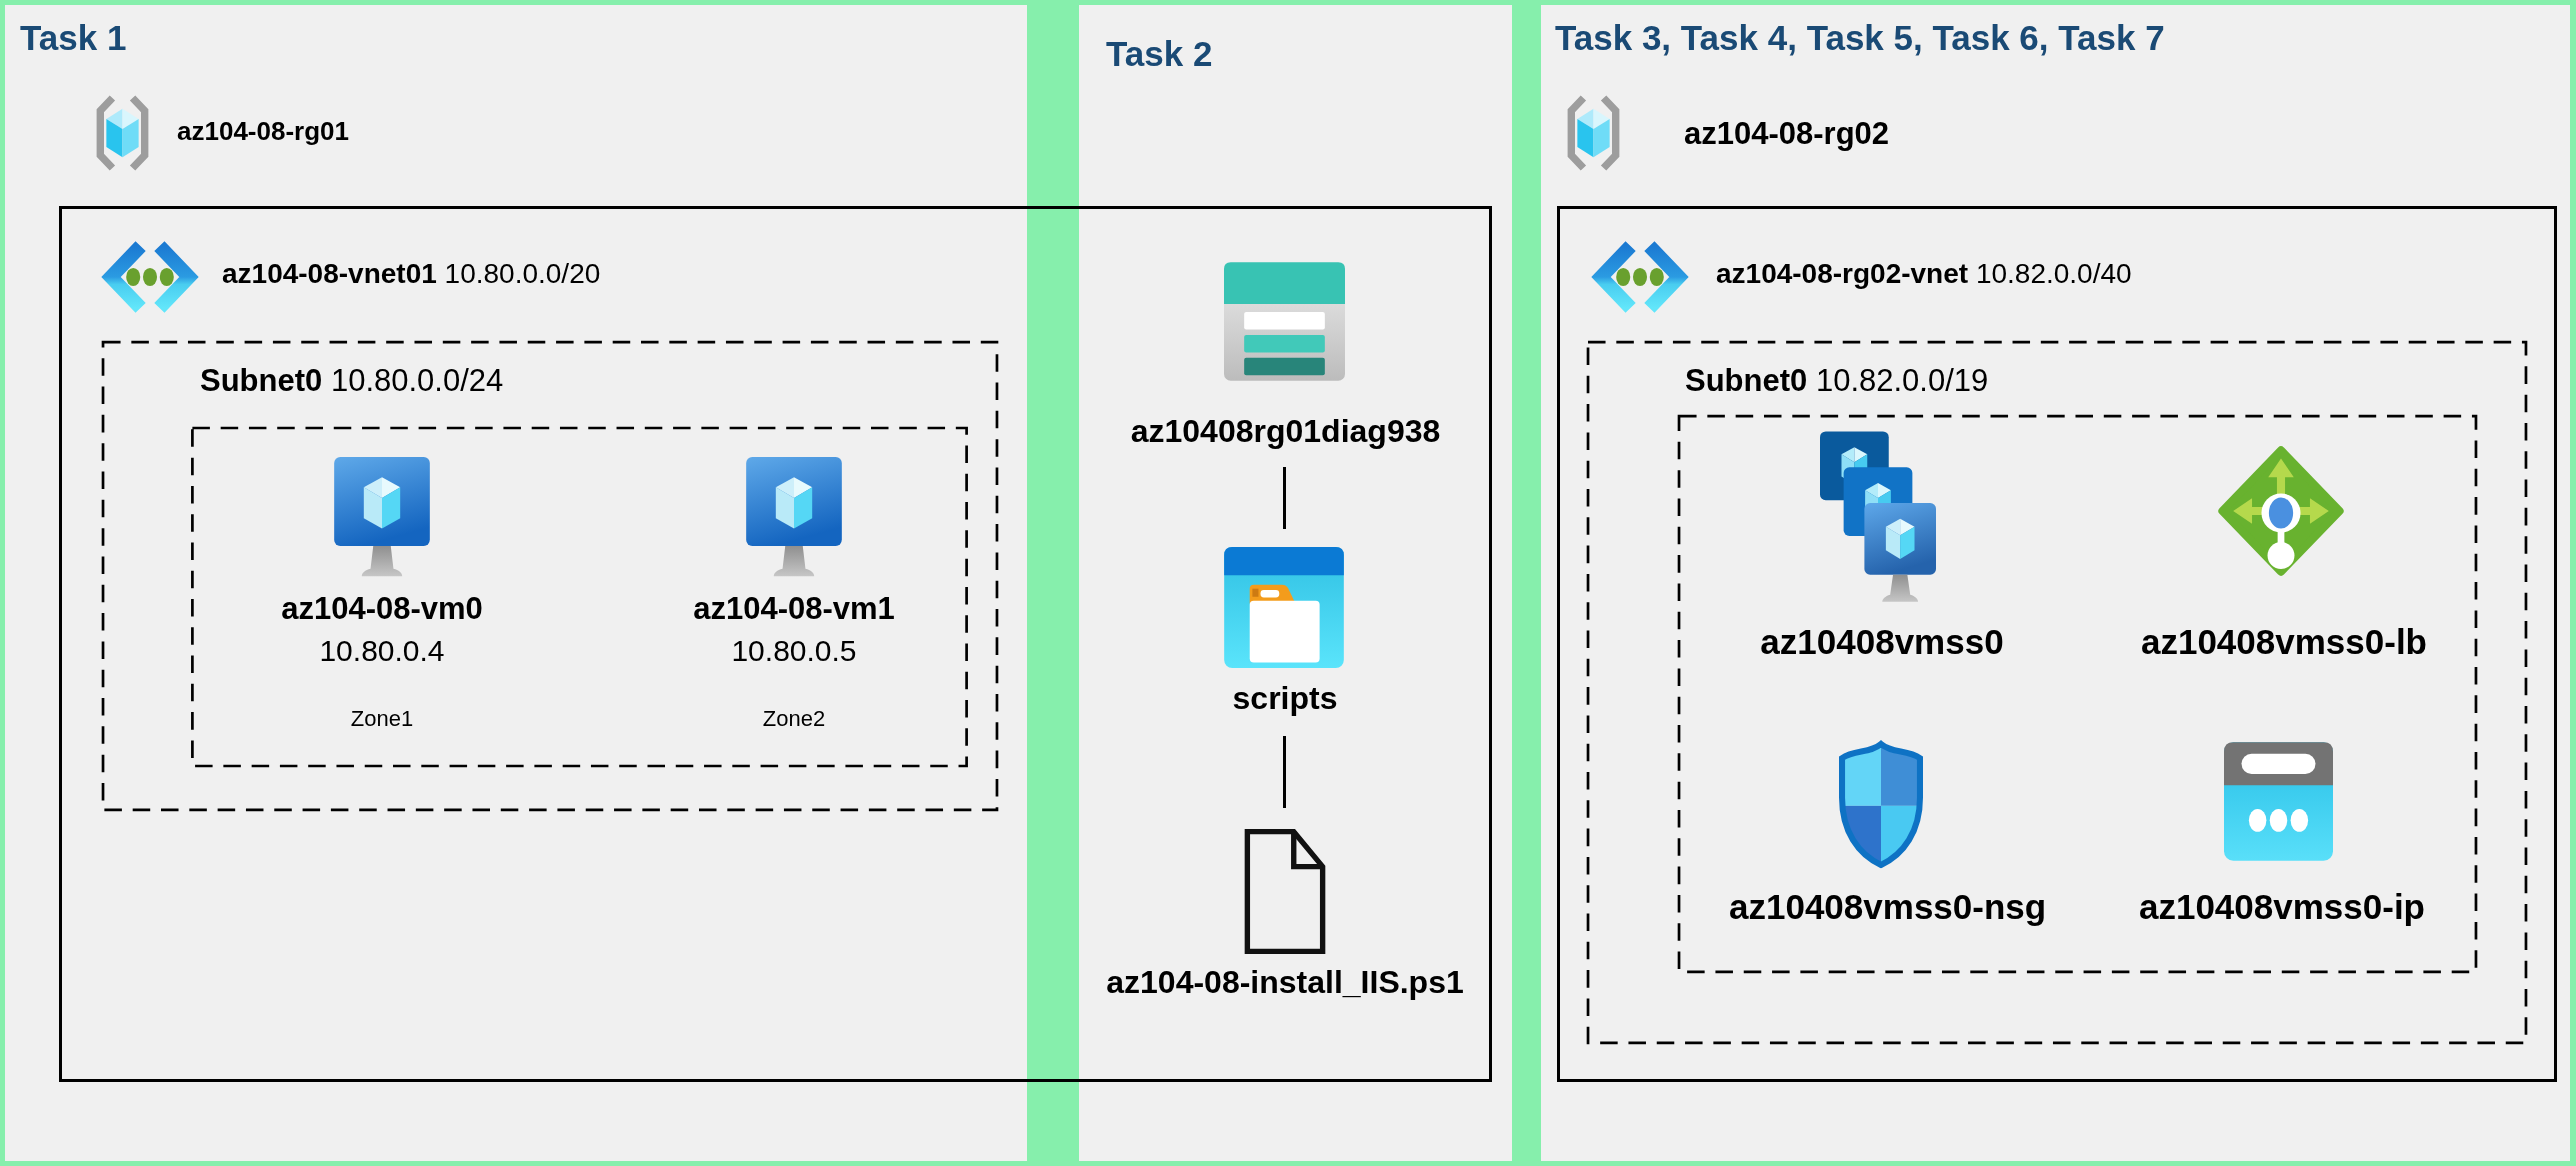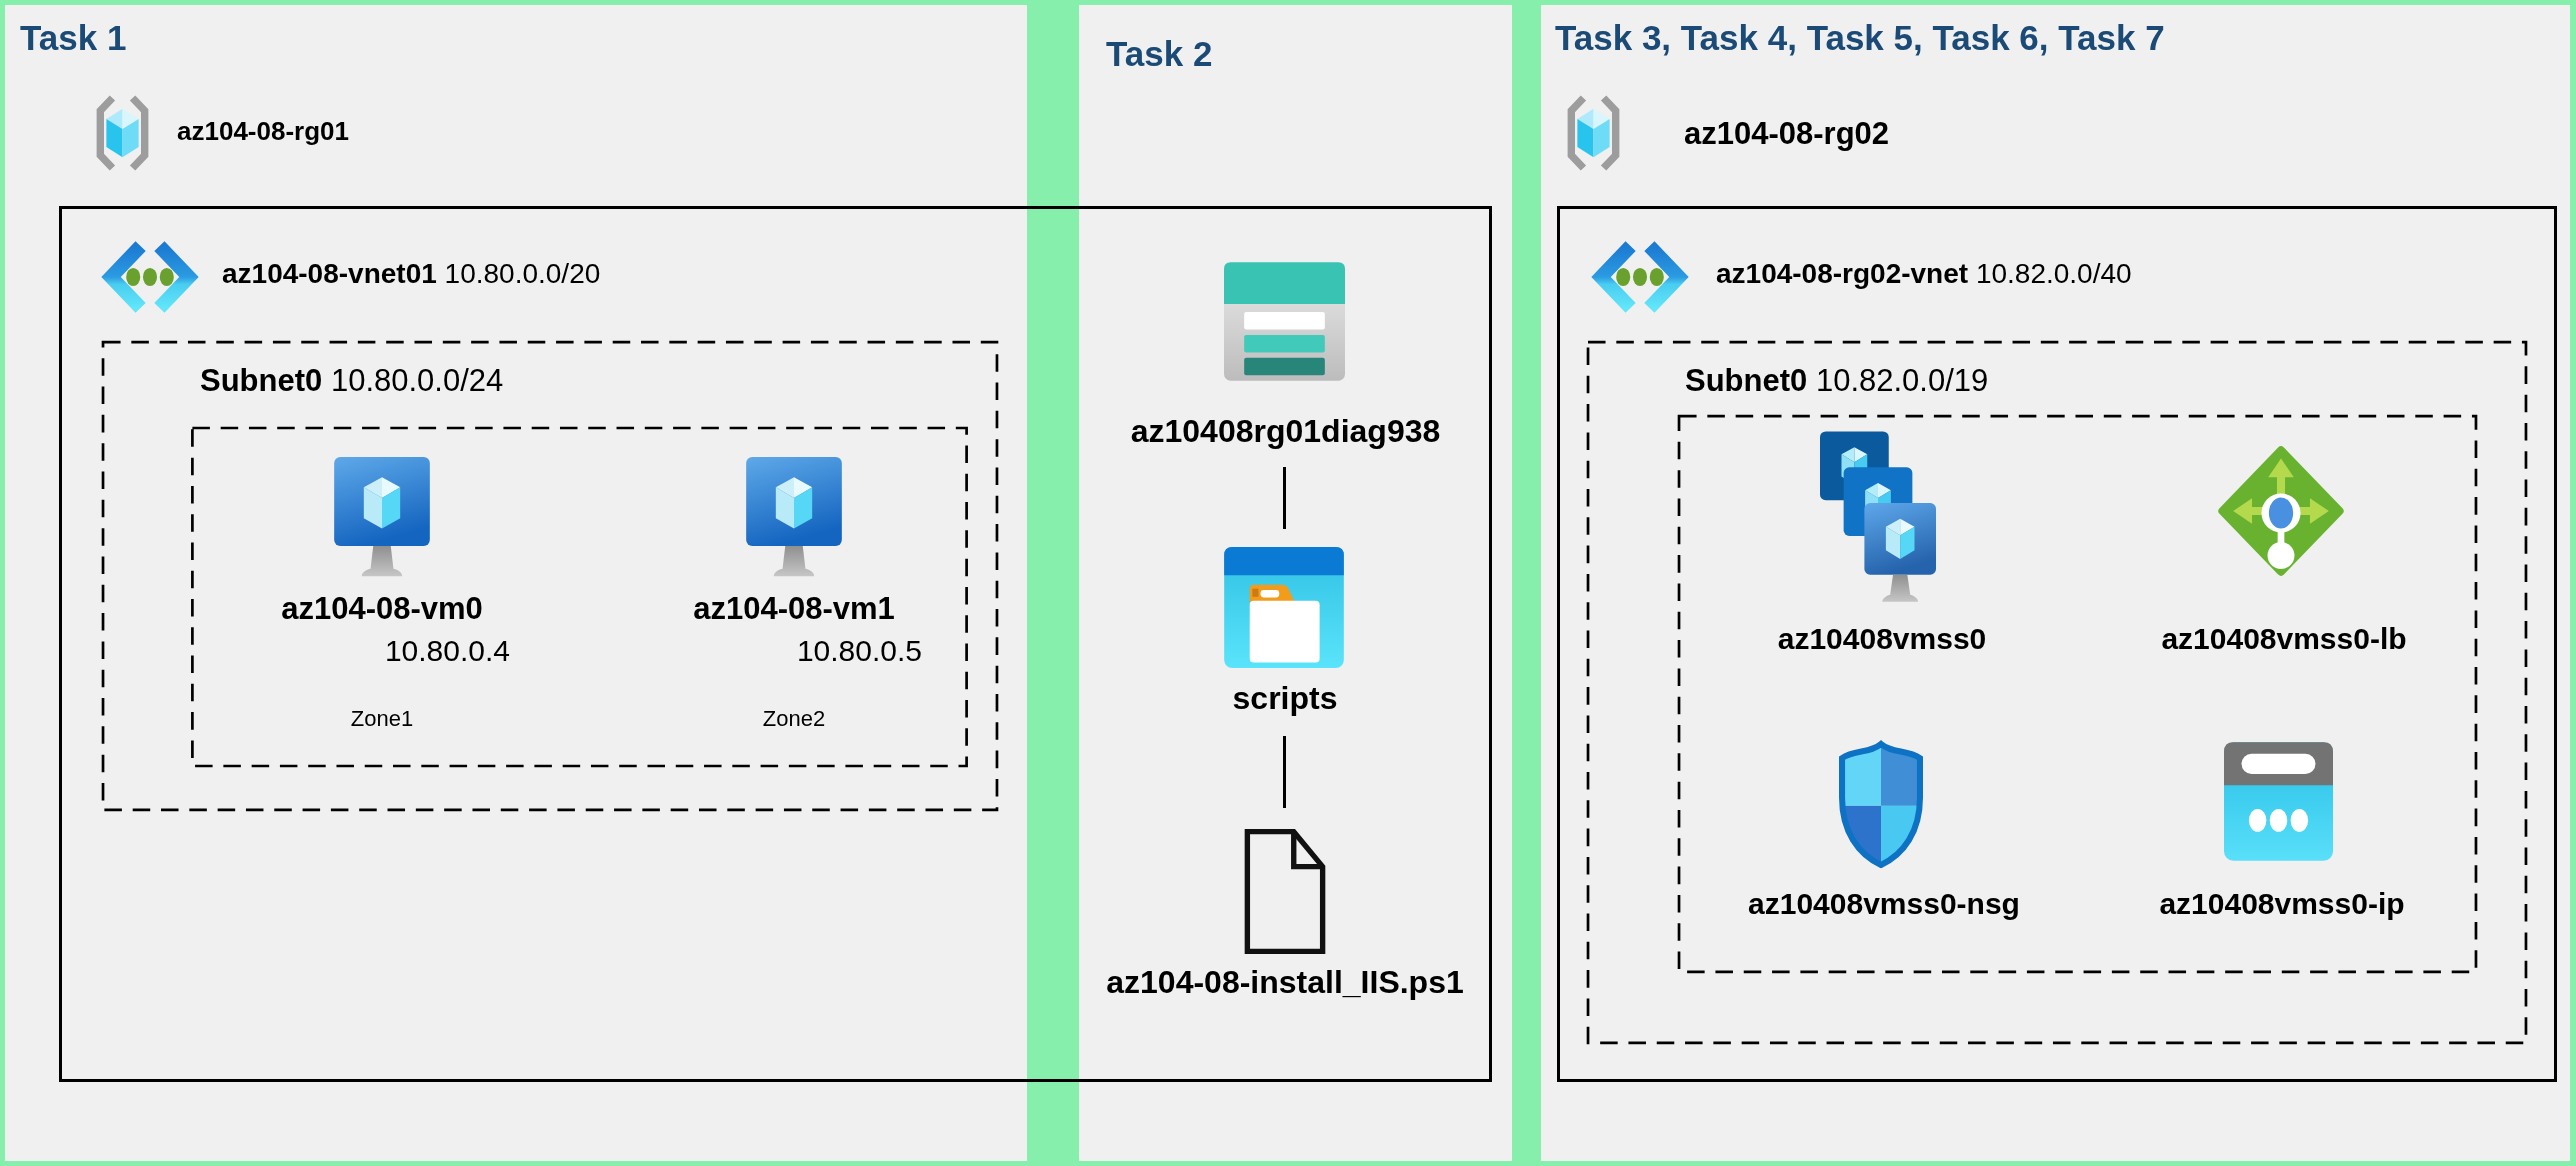--- a/index.html
+++ b/index.html
@@ -10,23 +10,23 @@
   .solid-box{position:absolute;border:3.4px solid #000;box-sizing:border-box;}
   .dash{position:absolute;}
   .icon{position:absolute;}
   .lbl{position:absolute;font-weight:bold;font-size:32px;white-space:nowrap;}
   .rowlbl{position:absolute;font-size:28px;white-space:nowrap;}
   .rowlbl .b{font-weight:bold;}
   .subrow{font-size:31px;}
   .clbl{position:absolute;text-align:center;font-weight:bold;font-size:32px;}
   .vmtext{position:absolute;width:256px;text-align:center;}
   .vmtext .nm{font-size:31px;font-weight:bold;}
-  .vmtext .ip{font-size:30px;margin-top:6.7px;text-align:right;}
+  .vmtext .ip{font-size:30px;margin-top:6.7px;}
   .vmtext .zn{font-size:22px;font-weight:normal;margin-top:38px;}
-  .res-lbl{position:absolute;width:310px;text-align:center;font-size:30px;font-weight:bold;white-space:nowrap;}
+  .res-lbl{position:absolute;width:310px;text-align:center;font-size:35px;font-weight:bold;white-space:nowrap;}
   .conn{position:absolute;width:2.7px;background:#000;}
 </style>
 </head>
 <body>
 
 <div class="canvas">
 
   <div class="panel" style="left:5.4px;width:1022px;"></div>
   <div class="panel" style="left:1079px;width:433px;"></div>
   <div class="panel" style="left:1541px;width:1029px;"></div>

